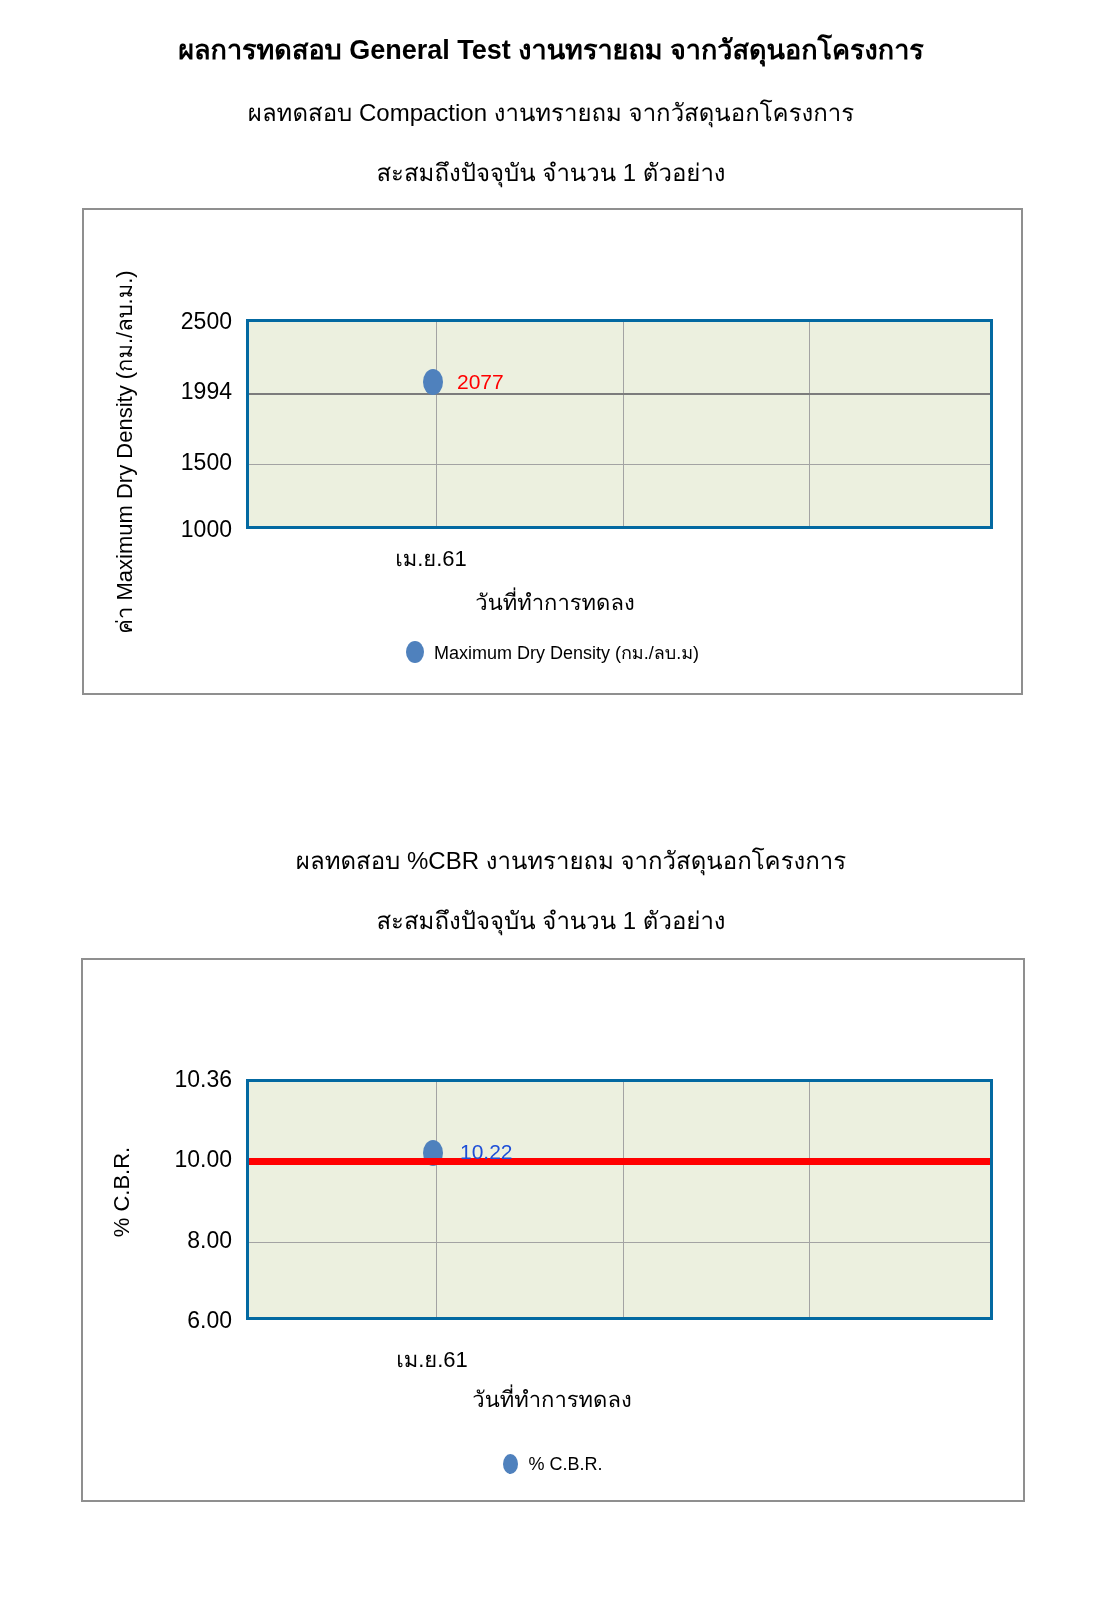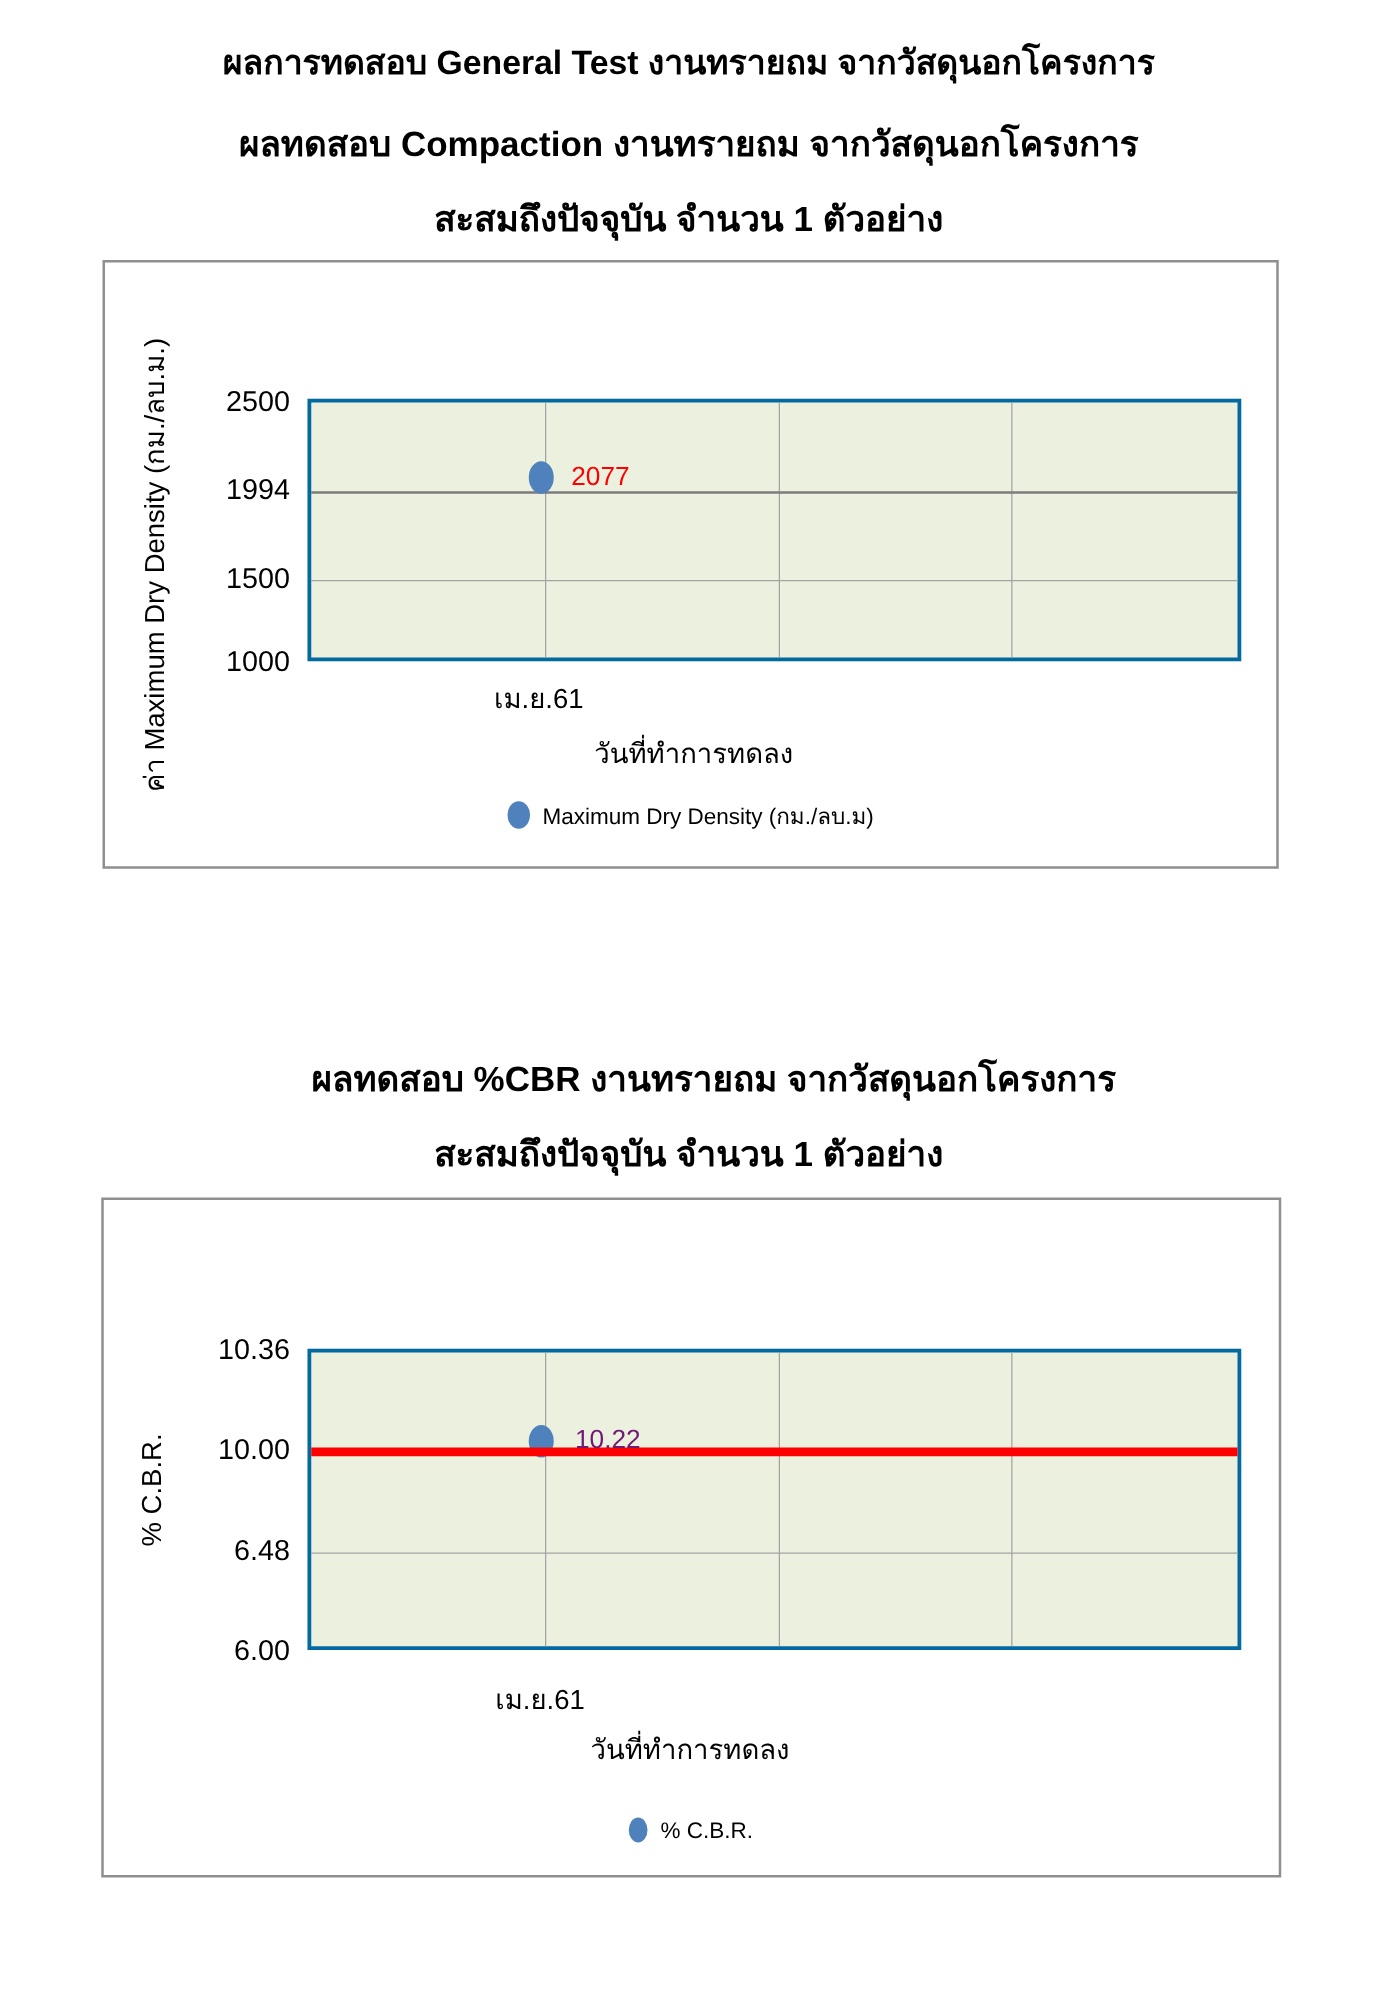--- a/index.html
+++ b/index.html
@@ -1,21 +1,21 @@
 <!DOCTYPE html>
 <html><head>
 <meta charset="utf-8">
 <style>
   * { margin: 0; padding: 0; box-sizing: border-box; }
   body { background: #ffffff; font-family: "Liberation Sans", "DejaVu Sans", sans-serif; color: #000; }
   .page { position: relative; width: 1102px; height: 1598px; background: #ffffff; overflow: hidden; }
 
   .t-center { position: absolute; left: 0; width: 1102px; text-align: center; white-space: nowrap; }
   .h-main { top: 28px; font-size: 27px; font-weight: bold; }
-  .h-sub  { font-size: 28px; font-weight: bold; }
+  .h-sub  { font-size: 24px; font-weight: normal; }
 
   .chart-frame { position: absolute; background: #ffffff; border: 2px solid #8f8f8f; }
   #frame1 { left: 82px; top: 208px; width: 941px; height: 487px; }
   #frame2 { left: 81px; top: 958px; width: 944px; height: 544px; }
 
   .plot { position: absolute; border: 3px solid #0369a1; }
   #plot1 { left: 162px; top: 109px; width: 747px; height: 210px; }
   #plot2 { left: 163px; top: 119px; width: 747px; height: 241px; }
 
   .gv { position: absolute; top: 0; width: 1px; height: 100%; background: #a3a3a3; }
@@ -83,31 +83,31 @@
 
   <div class="t-center h-sub" style="top:841px;padding-left:40px;">ผลทดสอบ %CBR งานทรายถม จากวัสดุนอกโครงการ</div>
   <div class="t-center h-sub" style="top:901px;">สะสมถึงปัจจุบัน จำนวน 1 ตัวอย่าง</div>
 
   <div class="chart-frame" id="frame2">
 
     <div class="axis-y" style="left:39px; top:232px;">% C.B.R.</div>
 
     <div class="ytick" style="top:106px;">10.36</div>
     <div class="ytick" style="top:186px;">10.00</div>
-    <div class="ytick" style="top:267px;">6.48</div>
+    <div class="ytick" style="top:267px;">8.00</div>
     <div class="ytick" style="top:347px;">6.00</div>
 
     <div class="plot" id="plot2" style="background:#ECF0DF;">
       <div class="gv" style="left:187px;"></div>
       <div class="gv" style="left:374px;"></div>
       <div class="gv" style="left:560px;"></div>
       <div class="gh" style="top:160px;"></div>
       <div class="marker" style="left:174px; top:58px; background:#4F81BD;"></div>
       <div class="spec-line" style="top:76px; background:#FF0000;"></div>
-      <div class="dlabel" style="left:211px; top:57px; color:#701a75;">10.22</div>
+      <div class="dlabel" style="left:211px; top:57px; color:#1d4ed8;">10.22</div>
     </div>
 
     <div class="xtick" style="left:349px; top:386px;">เม.ย.61</div>
     <div class="axis-x" style="left:469px; top:426px;">วันที่ทำการทดลง</div>
 
     <div class="legend" style="top:490px; height:28px; gap:58px;">
       <div class="grp">
         <span class="legend-dot lg-gap-sm" style="width:15px; height:20px; background:#4F81BD;"></span>
         <span>% C.B.R.</span>
       </div>

